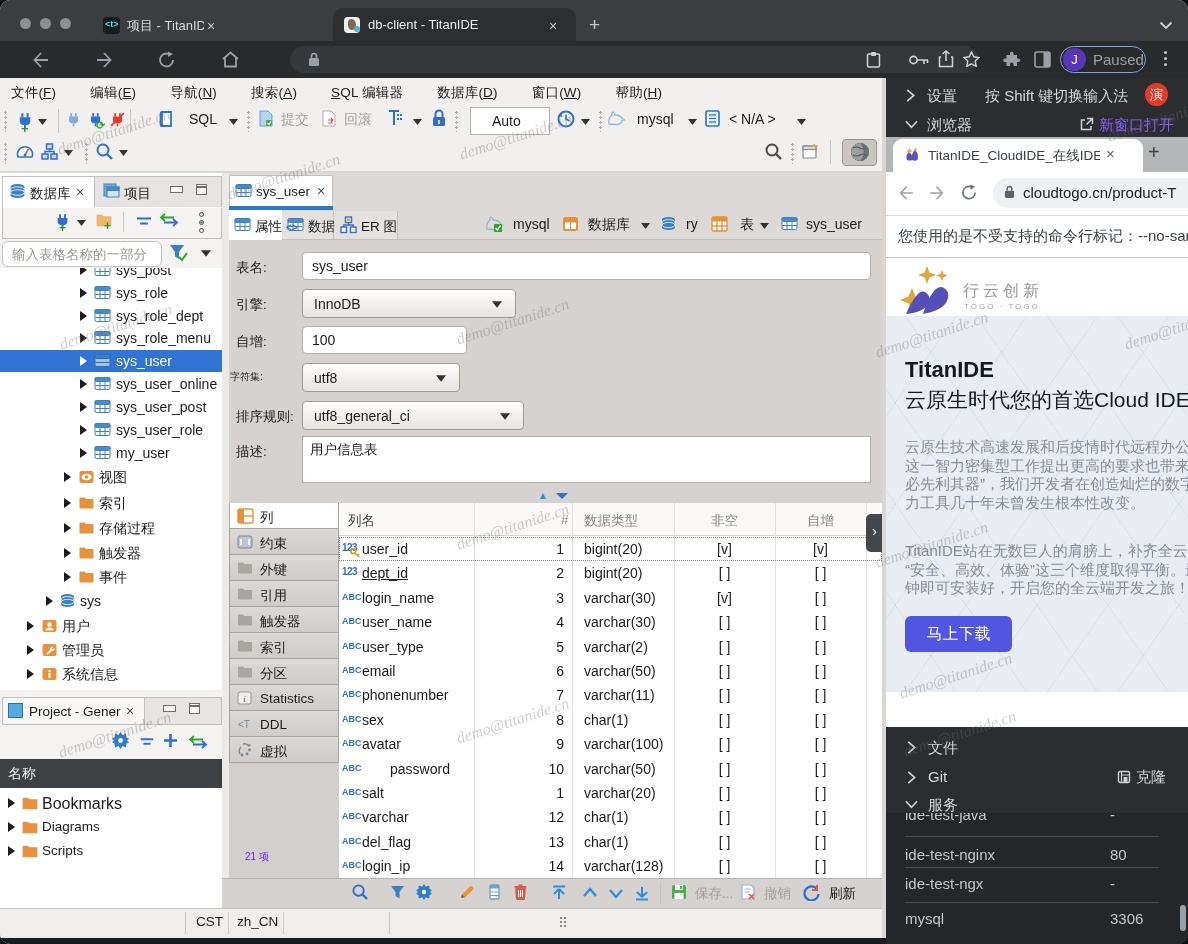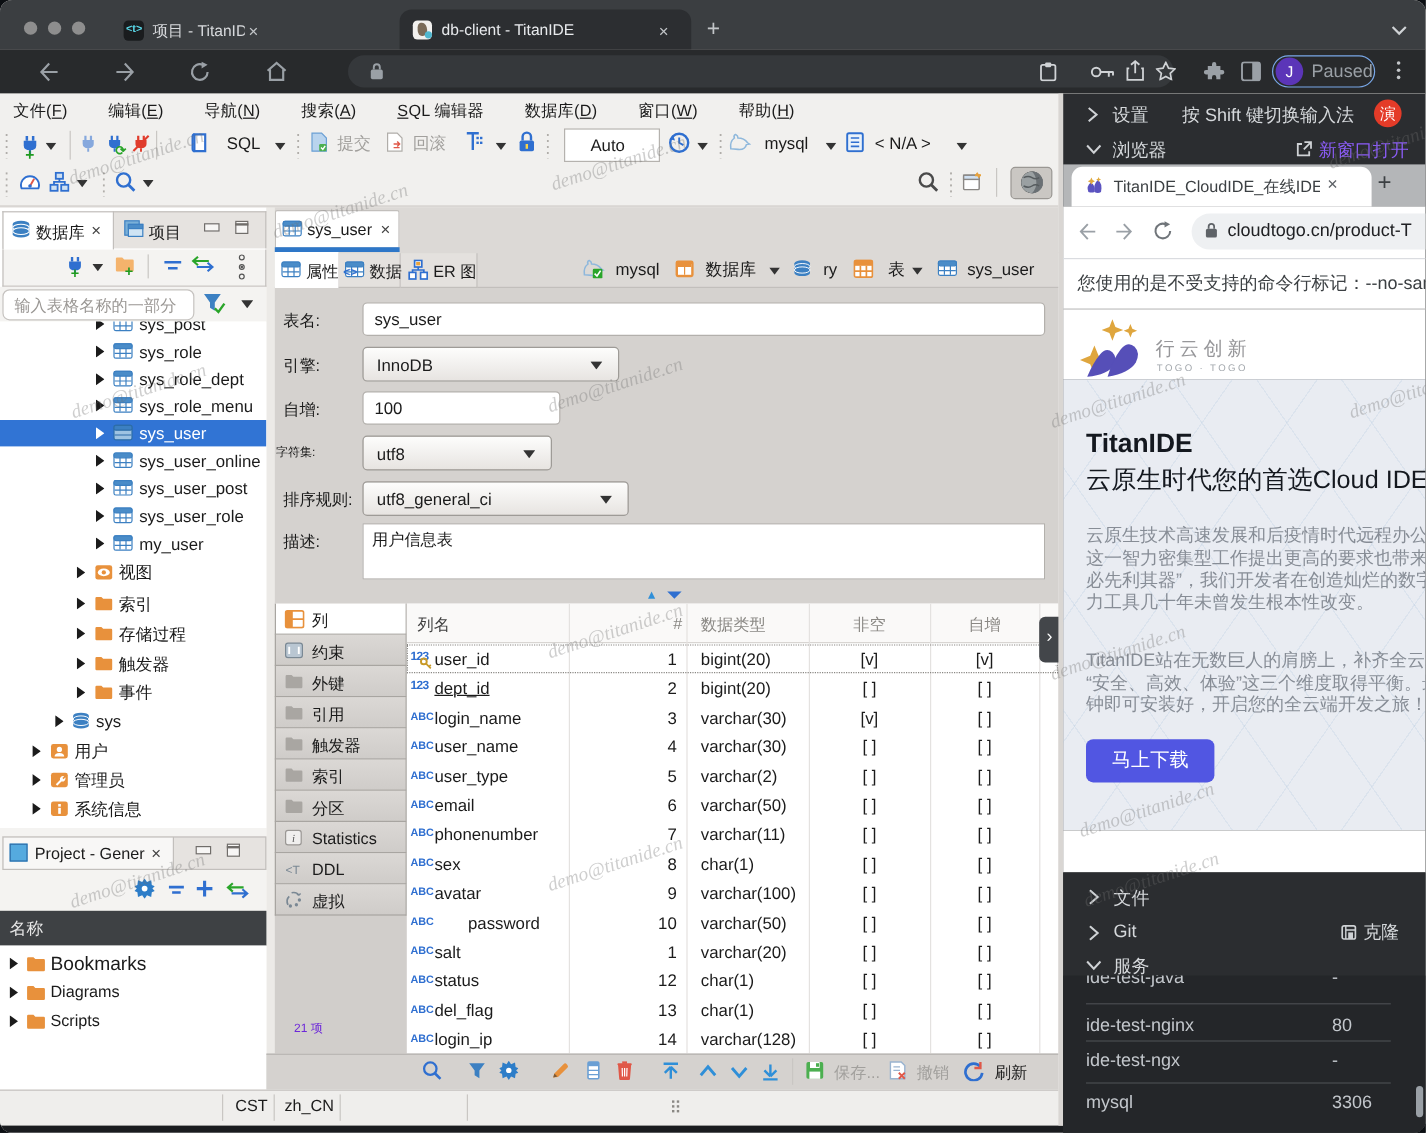--- a/index.html
+++ b/index.html
@@ -749,21 +749,21 @@
 <div class="abs" style="left:245px;top:257.6px;font-size:14px;color:#1b1b1b;">varchar(50)</div>
 <div class="abs" style="left:335px;top:257.6px;width:101px;text-align:center;font-size:14px;color:#1b1b1b;">[&nbsp;]</div>
 <div class="abs" style="left:436px;top:257.6px;width:91px;text-align:center;font-size:14px;color:#1b1b1b;">[&nbsp;]</div>
 <div class="abs" style="left:3px;top:284.0px;font-size:9px;font-weight:bold;color:#2f6fd0;">ABC</div>
 <div class="abs" style="left:23px;top:282.0px;font-size:14px;color:#1b1b1b;">salt</div>
 <div class="abs" style="left:155px;top:282.0px;width:70px;text-align:right;font-size:14px;color:#1b1b1b;">1</div>
 <div class="abs" style="left:245px;top:282.0px;font-size:14px;color:#1b1b1b;">varchar(20)</div>
 <div class="abs" style="left:335px;top:282.0px;width:101px;text-align:center;font-size:14px;color:#1b1b1b;">[&nbsp;]</div>
 <div class="abs" style="left:436px;top:282.0px;width:91px;text-align:center;font-size:14px;color:#1b1b1b;">[&nbsp;]</div>
 <div class="abs" style="left:3px;top:308.4px;font-size:9px;font-weight:bold;color:#2f6fd0;">ABC</div>
-<div class="abs" style="left:23px;top:306.4px;font-size:14px;color:#1b1b1b;">status</div>
+<div class="abs" style="left:23px;top:306.4px;font-size:14px;color:#1b1b1b;">varchar</div>
 <div class="abs" style="left:155px;top:306.4px;width:70px;text-align:right;font-size:14px;color:#1b1b1b;">12</div>
 <div class="abs" style="left:245px;top:306.4px;font-size:14px;color:#1b1b1b;">char(1)</div>
 <div class="abs" style="left:335px;top:306.4px;width:101px;text-align:center;font-size:14px;color:#1b1b1b;">[&nbsp;]</div>
 <div class="abs" style="left:436px;top:306.4px;width:91px;text-align:center;font-size:14px;color:#1b1b1b;">[&nbsp;]</div>
 <div class="abs" style="left:3px;top:332.79999999999995px;font-size:9px;font-weight:bold;color:#2f6fd0;">ABC</div>
 <div class="abs" style="left:23px;top:330.79999999999995px;font-size:14px;color:#1b1b1b;">del_flag</div>
 <div class="abs" style="left:155px;top:330.79999999999995px;width:70px;text-align:right;font-size:14px;color:#1b1b1b;">13</div>
 <div class="abs" style="left:245px;top:330.79999999999995px;font-size:14px;color:#1b1b1b;">char(1)</div>
 <div class="abs" style="left:335px;top:330.79999999999995px;width:101px;text-align:center;font-size:14px;color:#1b1b1b;">[&nbsp;]</div>
 <div class="abs" style="left:436px;top:330.79999999999995px;width:91px;text-align:center;font-size:14px;color:#1b1b1b;">[&nbsp;]</div>

